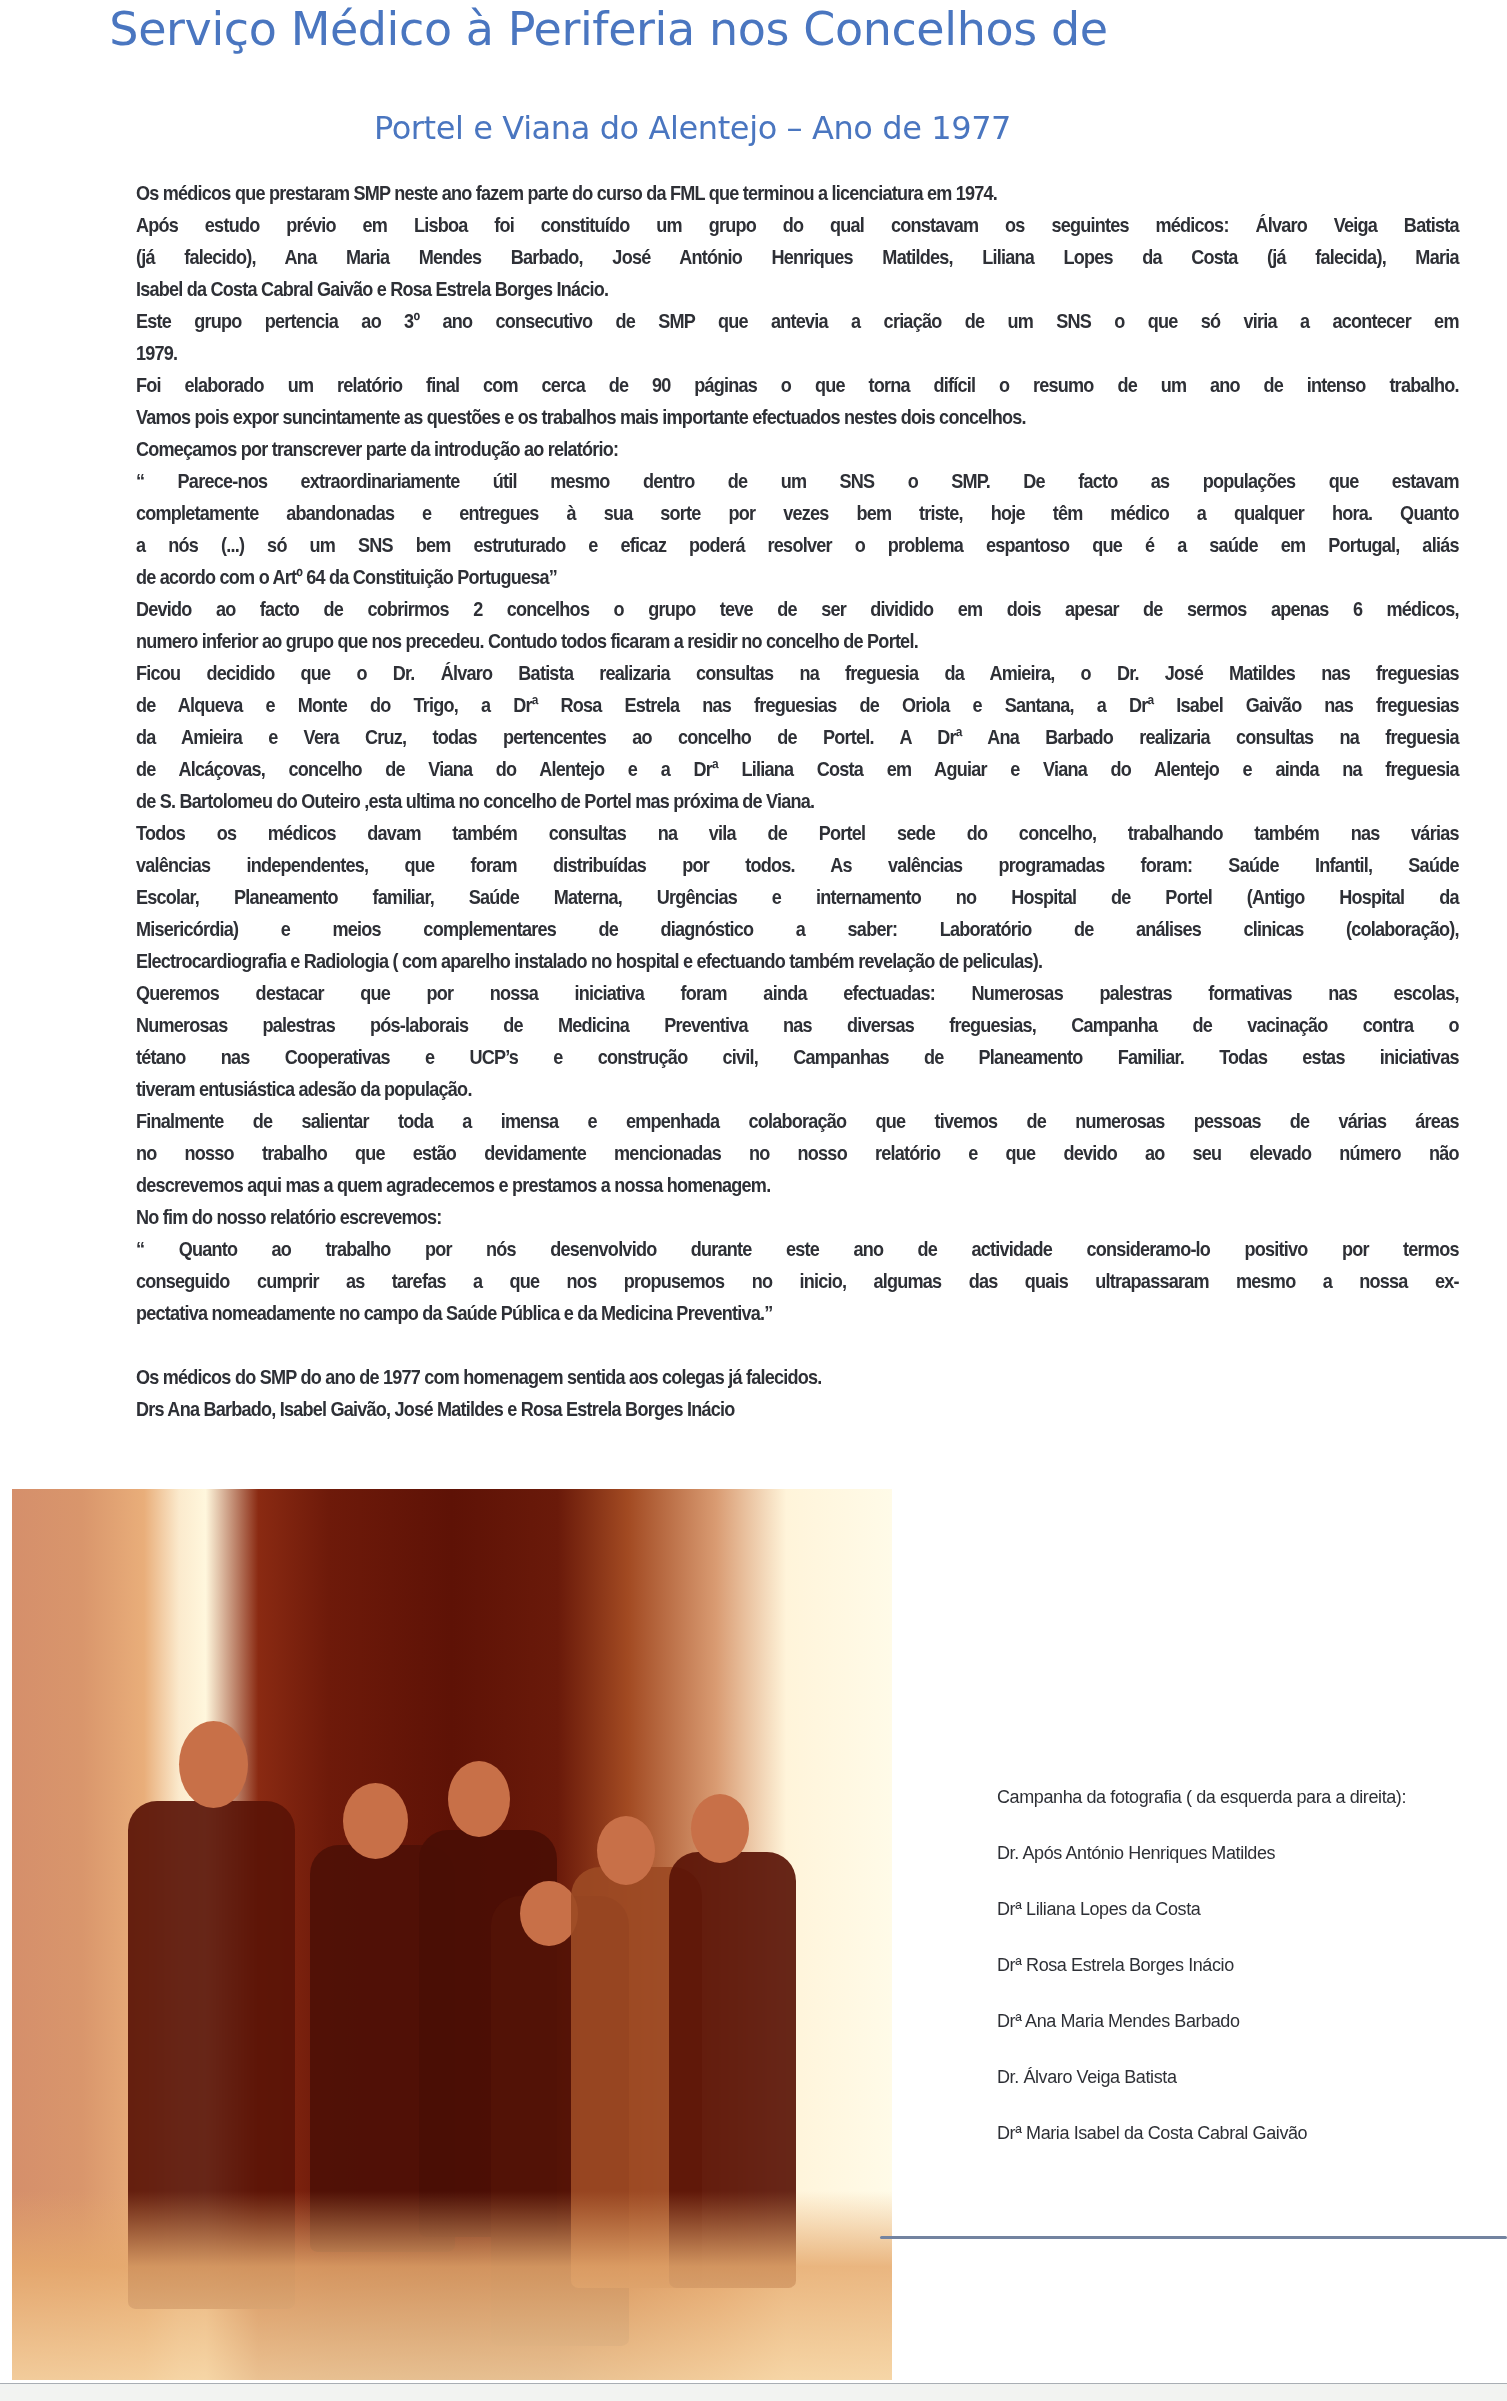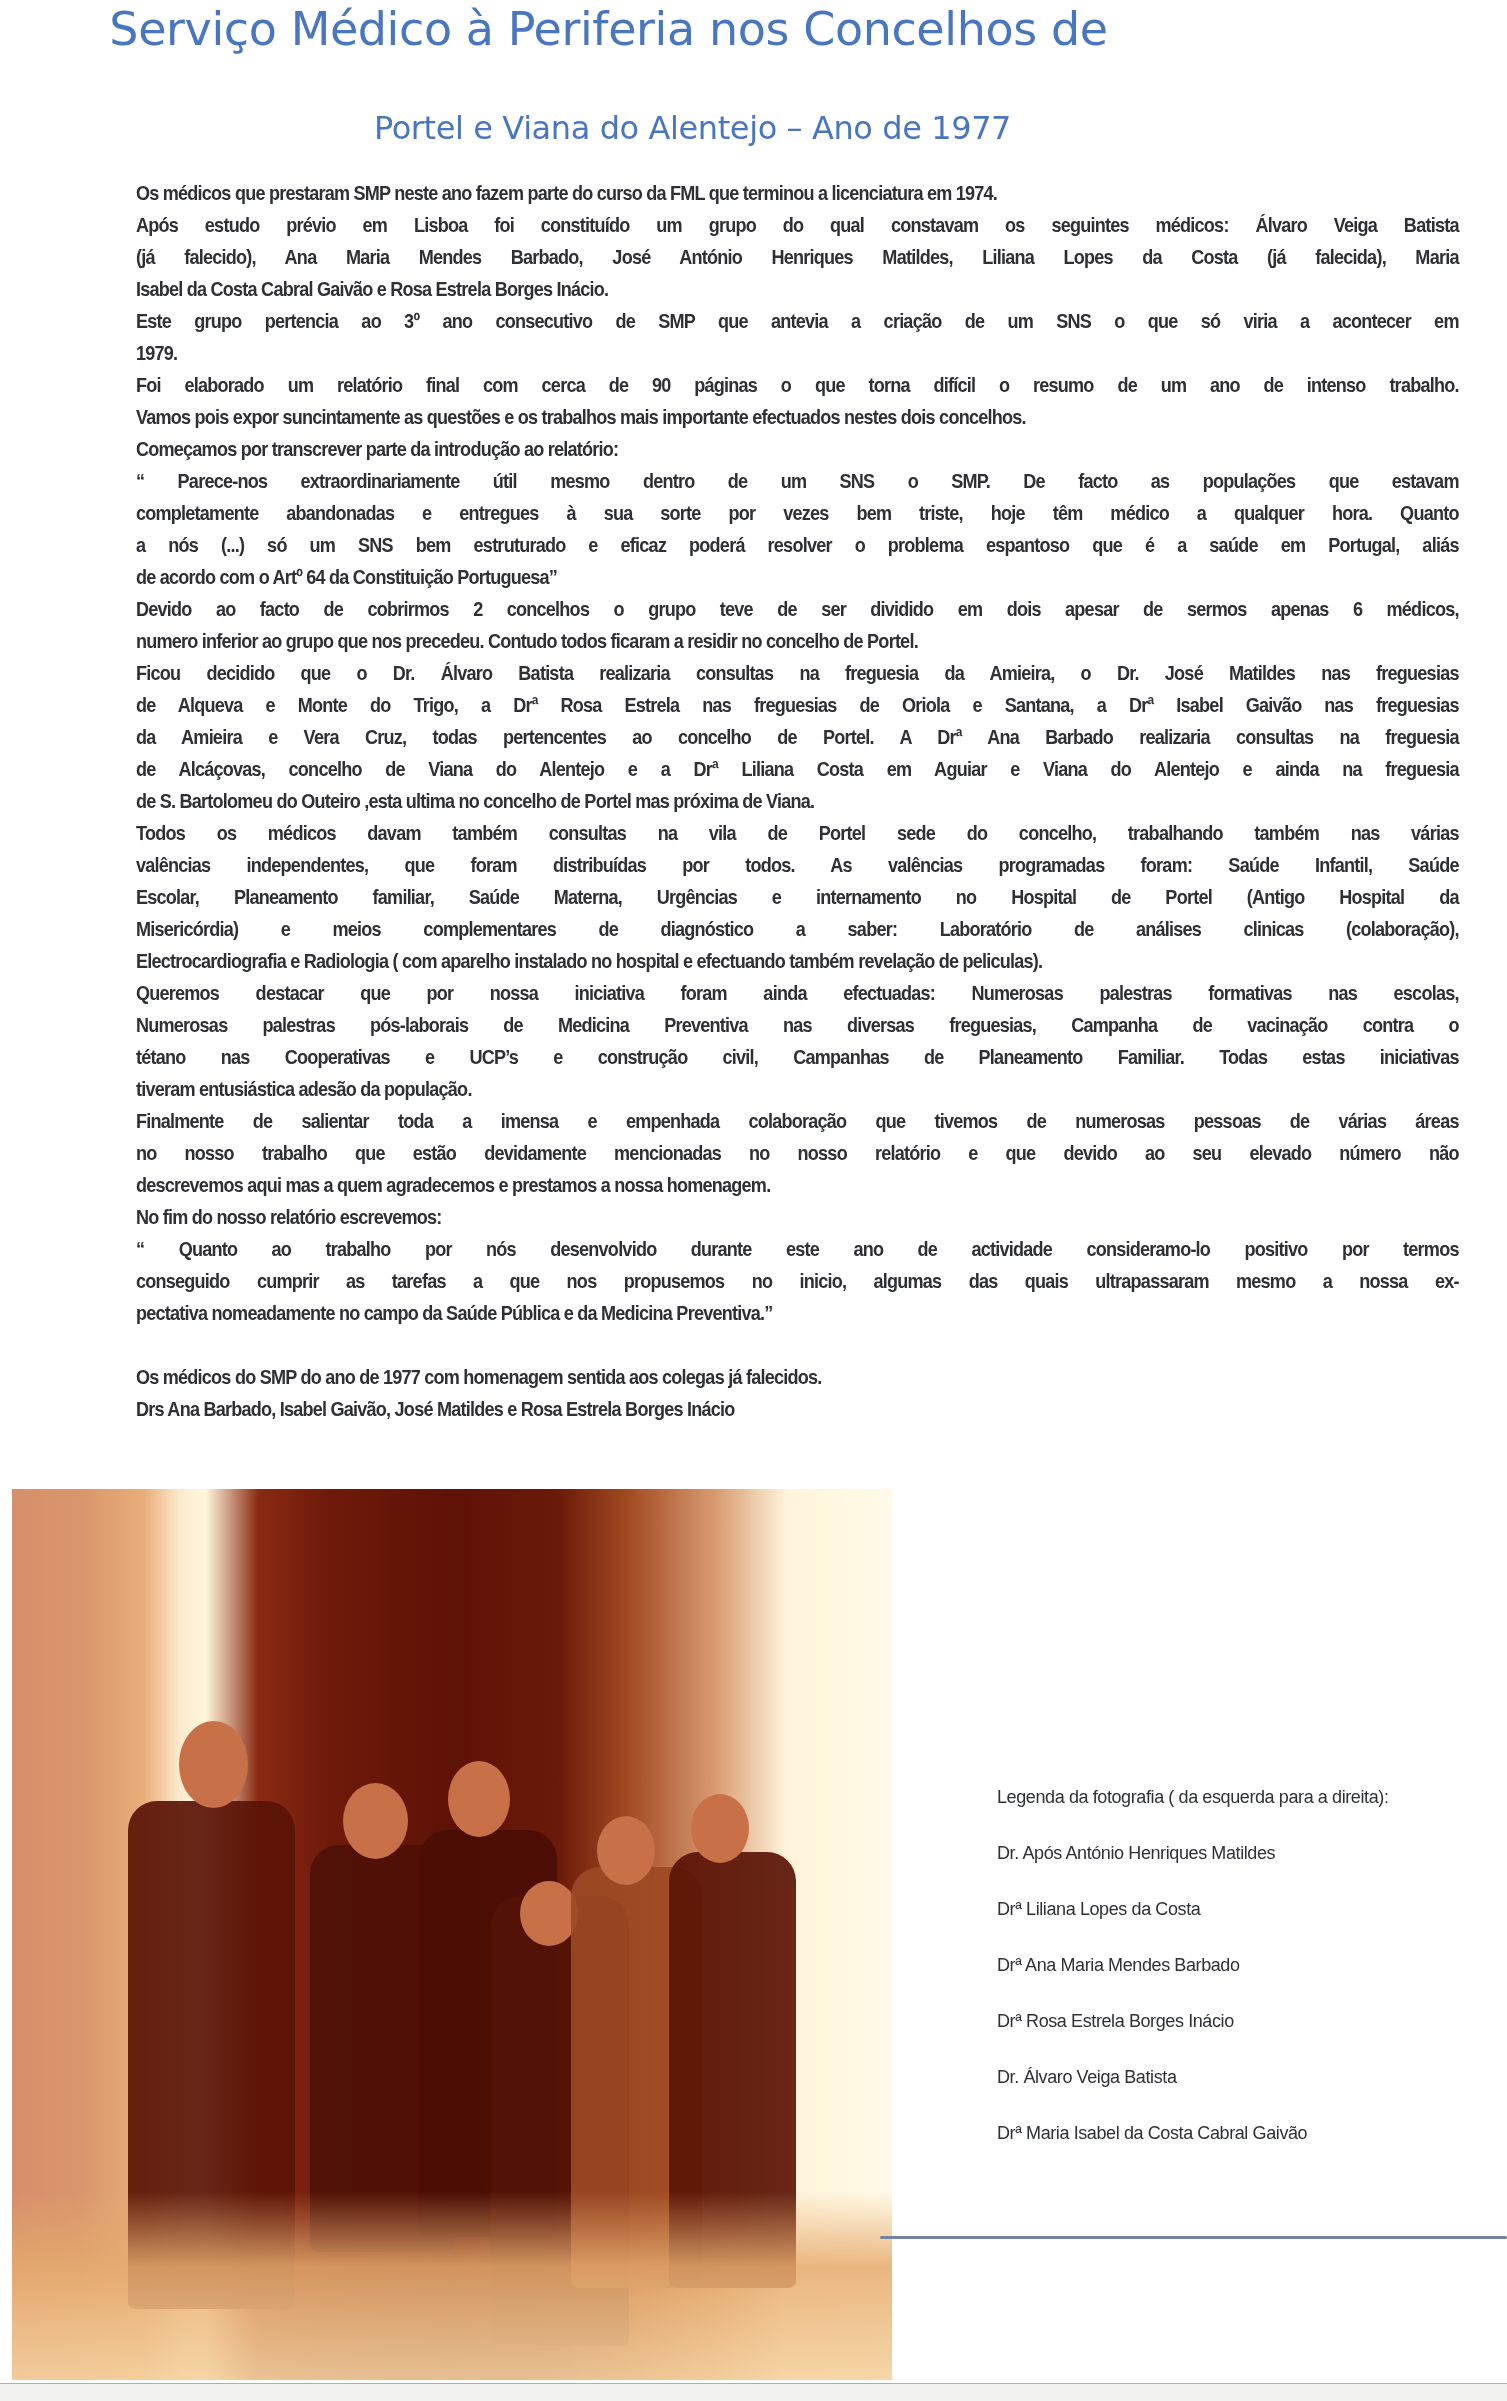--- a/index.html
+++ b/index.html
@@ -103,24 +103,24 @@
   <div class="person" style="left:479px; top:407px; width:138px; height:450px; background:#521206;"></div>
   <div class="head" style="left:508px; top:392px; width:58px; height:65px;"></div>
   <div class="person" style="left:559px; top:378px; width:131px; height:421px; background:#9c4a24;"></div>
   <div class="head" style="left:585px; top:327px; width:58px; height:69px;"></div>
   <div class="person" style="left:657px; top:363px; width:127px; height:436px; background:#5a1406;"></div>
   <div class="head" style="left:679px; top:305px; width:58px; height:69px;"></div>
   <div class="shade"></div>
 </div>
 
 <div class="legend">
-  <span class="lh">Legenda da fotografia ( da esquerda para a direita):</span>
+  <span class="lh">Campanha da fotografia ( da esquerda para a direita):</span>
   <span class="lh">Dr. Após António Henriques Matildes</span>
   <span class="lh">Drª Liliana Lopes da Costa</span>
+  <span class="lh">Drª Rosa Estrela Borges Inácio</span>
   <span class="lh">Drª Ana Maria Mendes Barbado</span>
-  <span class="lh">Drª Rosa Estrela Borges Inácio</span>
   <span class="lh">Dr. Álvaro Veiga Batista</span>
   <span class="lh">Drª Maria Isabel da Costa Cabral Gaivão</span>
 </div>
 
 <div class="hline"></div>
 <div class="bottom-band"></div>
 
 
 </body></html>

